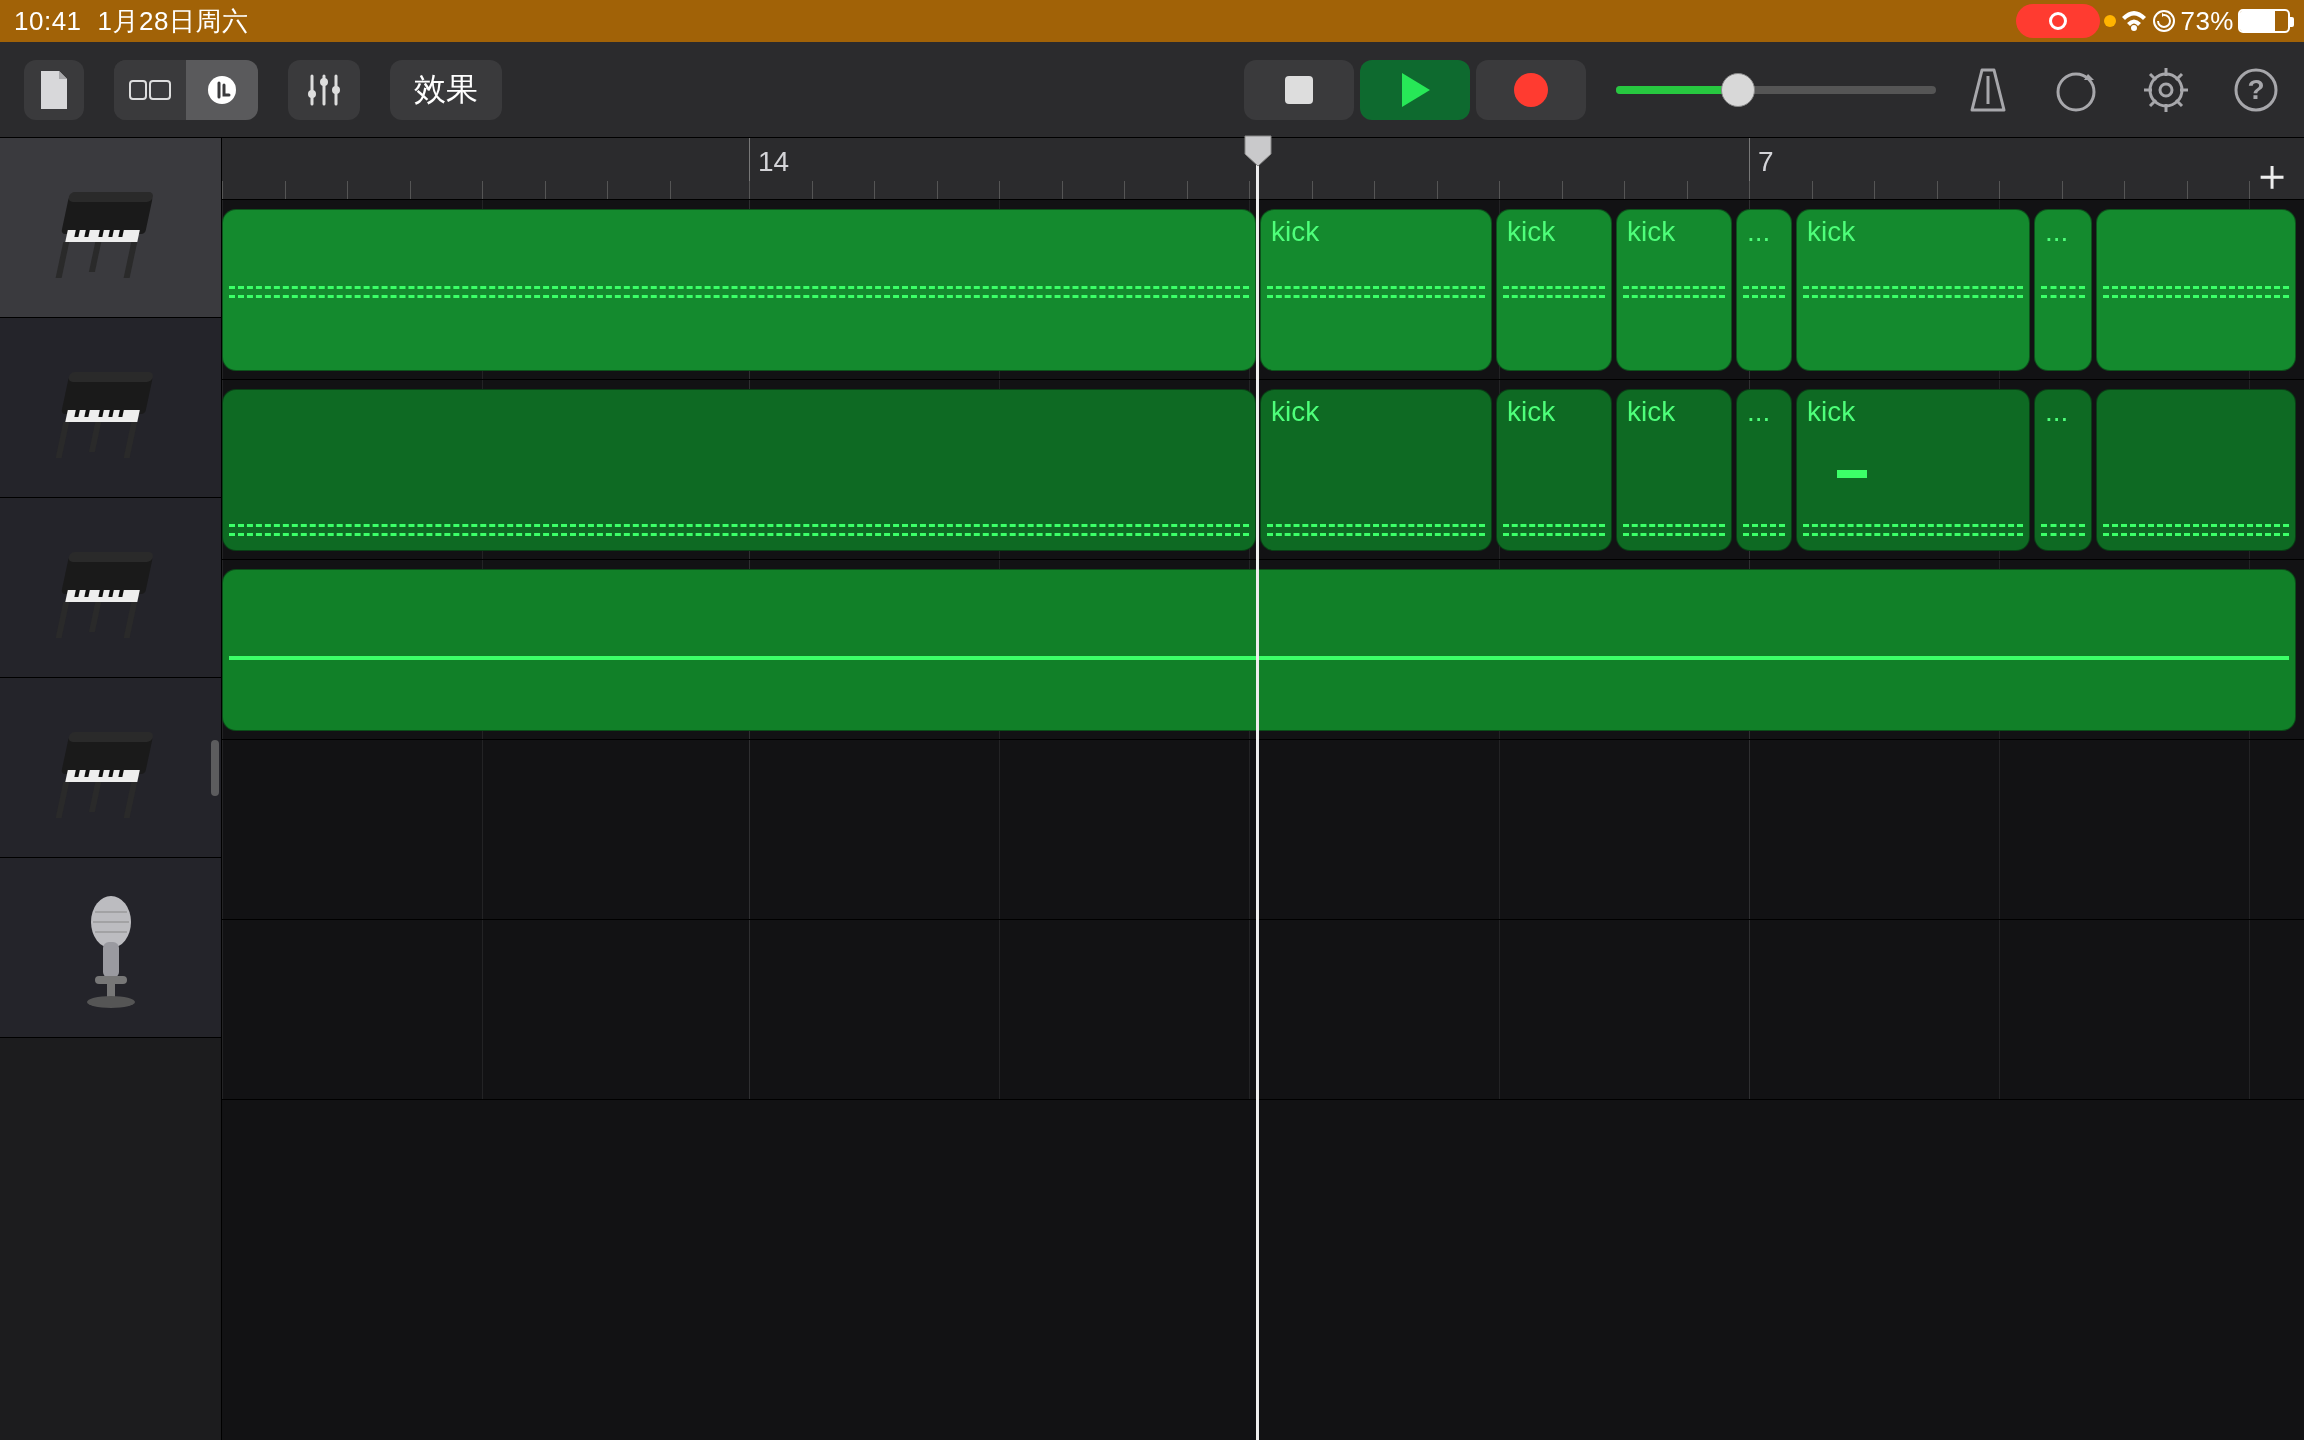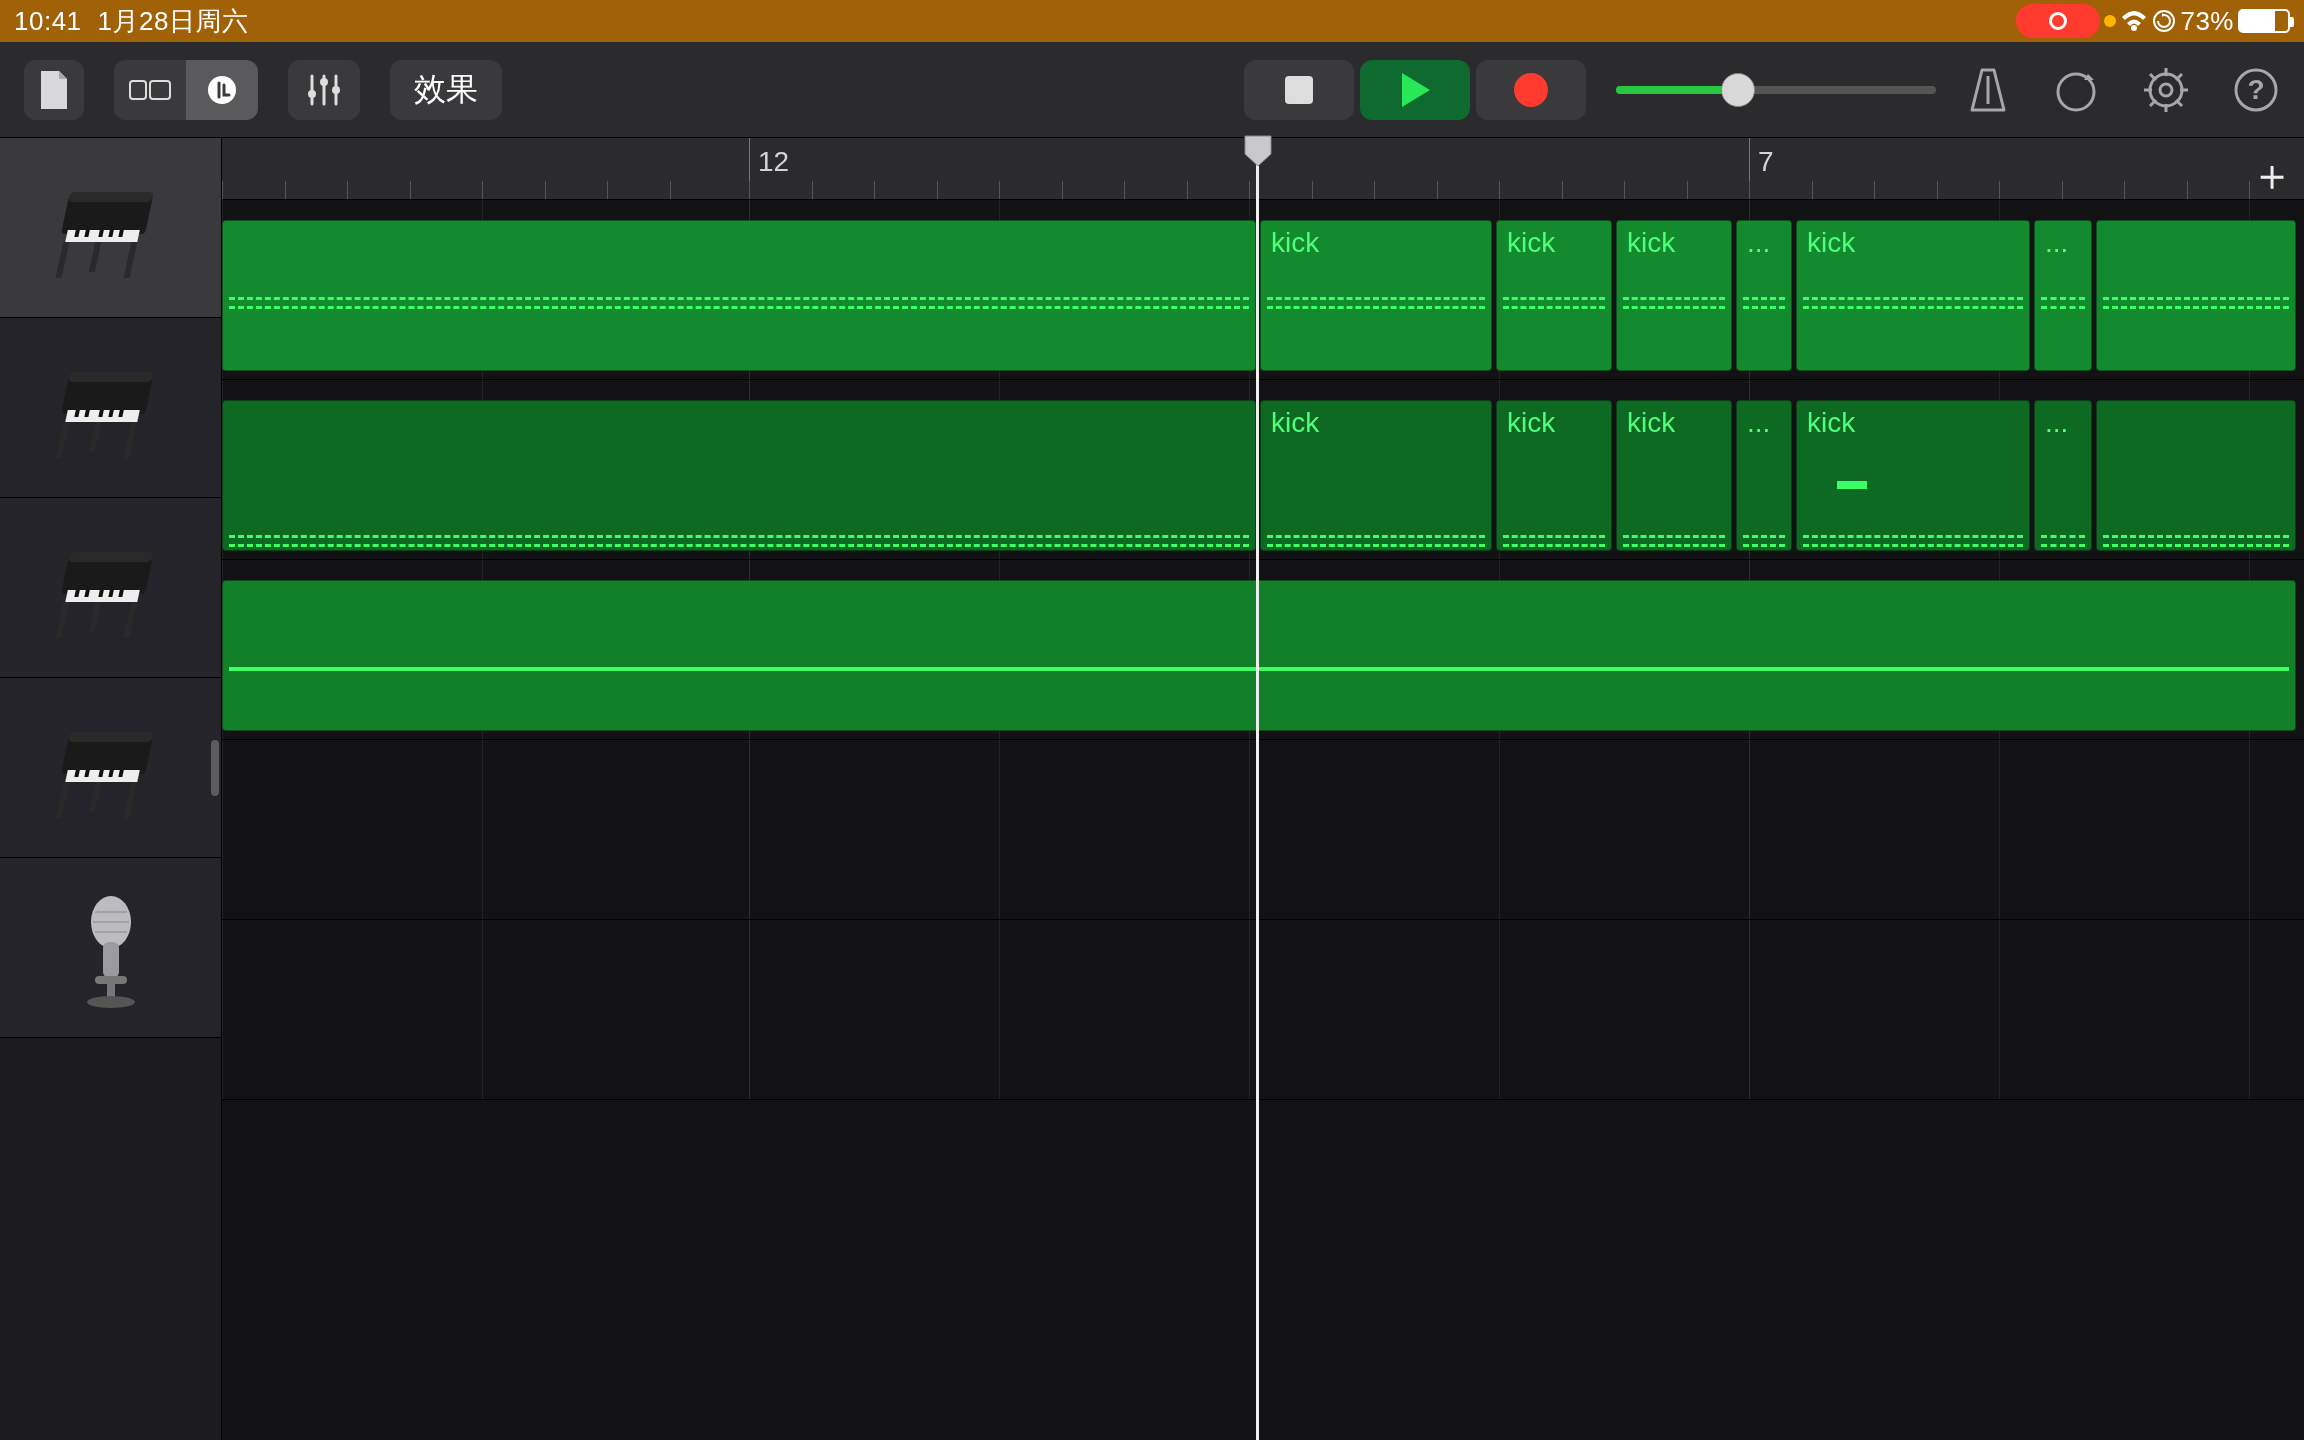--- a/index.html
+++ b/index.html
@@ -53,21 +53,21 @@
   .add-btn { position:absolute; right:10px; top:8px; font-size:44px; color:#eee; font-weight:300; }
 
   .playhead { position:absolute; top:0; bottom:0; left:1034px; width:3px; background:#eee; z-index:50; }
   .playhead-marker { position:absolute; top:-4px; left:1021px; width:30px; height:34px; z-index:51; }
 
   .tracks-area { position:absolute; top:62px; left:0; right:0; bottom:0; }
   .lane { height:180px; border-bottom:1px solid #000; position:relative; }
   .grid-v { position:absolute; top:0; bottom:0; width:1px; background:#2f2f31; }
   .grid-v.beat { background:#232325; }
 
-  .region { position:absolute; top:20px; bottom:8px; border-radius:4px; overflow:hidden; border:1px solid rgba(0,0,0,.4); }
+  .region { position:absolute; top:9px; bottom:8px; border-radius:14px; overflow:hidden; border:1px solid rgba(0,0,0,.4); }
   .r-green { background:#148a2e; }
   .r-green-dark { background:#0e6a23; }
   .r-green-mid { background:#118028; }
   .region .label { position:absolute; top:6px; left:10px; font-size:28px; color:#4eff7a; font-weight:500; white-space:nowrap; }
   .midi-band { position:absolute; left:6px; right:6px; height:12px; border-top:3px dashed #3cff68; border-bottom:3px dashed #3cff68; }
   .midi-line { position:absolute; left:6px; right:6px; height:4px; background:#3cff68; }
 
   
   svg { display:block; }
 </style>
@@ -300,21 +300,21 @@
               <line x1="44" y1="24" x2="76" y2="24"></line>
               <line x1="42" y1="34" x2="78" y2="34"></line>
               <line x1="44" y1="44" x2="76" y2="44"></line>
             </g>
   </svg>
         </div>
       </div>
   <div class="timeline">
     <div class="ruler" id="ruler">
       <span class="add-btn">＋</span>
-    <span class="ruler-num" style="left: 536px;">12</span>
+    <span class="ruler-num" style="left: 536px;">14</span>
           <span class="ruler-num" style="left: 1536px;">7</span>
           <div class="tick-major" style="left: 527px;"></div>
           <div class="tick-major" style="left: 1527px;"></div>
           <div class="tick-minor" style="left: 0px;"></div>
           <div class="tick-minor" style="left: 62.5px;"></div>
           <div class="tick-minor" style="left: 125px;"></div>
           <div class="tick-minor" style="left: 187.5px;"></div>
           <div class="tick-minor" style="left: 260px;"></div>
           <div class="tick-minor" style="left: 322.5px;"></div>
           <div class="tick-minor" style="left: 385px;"></div>

